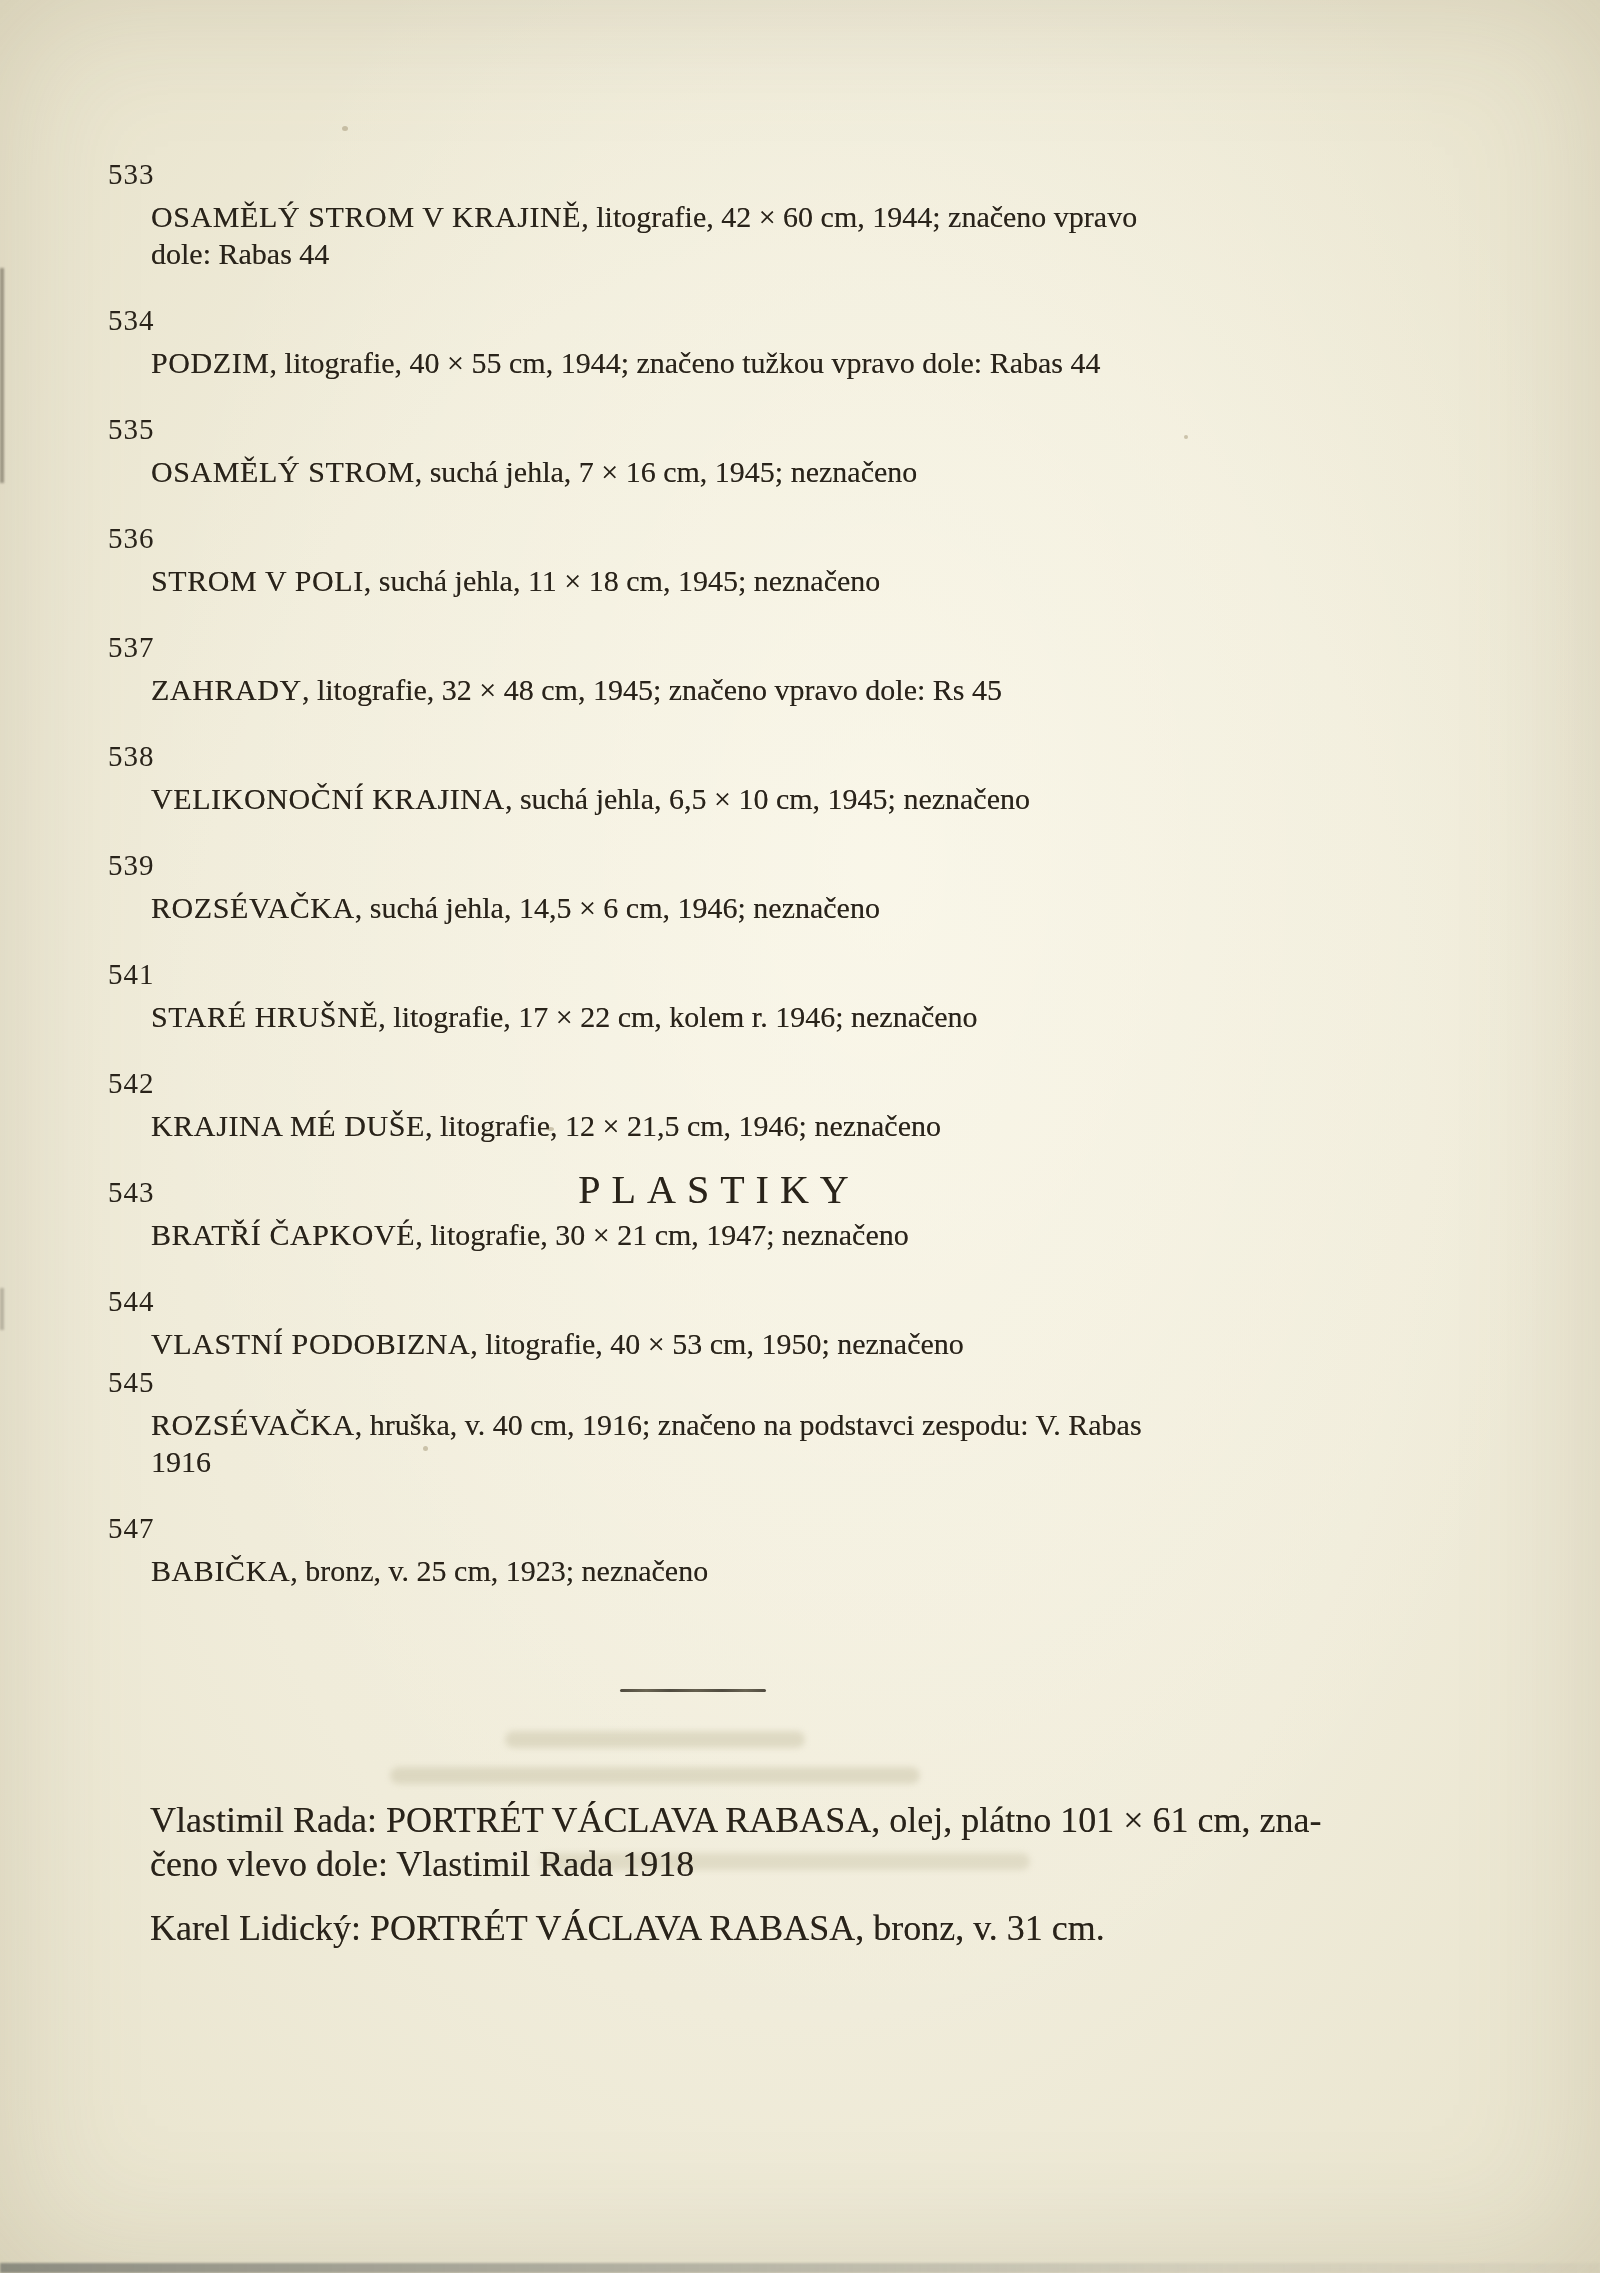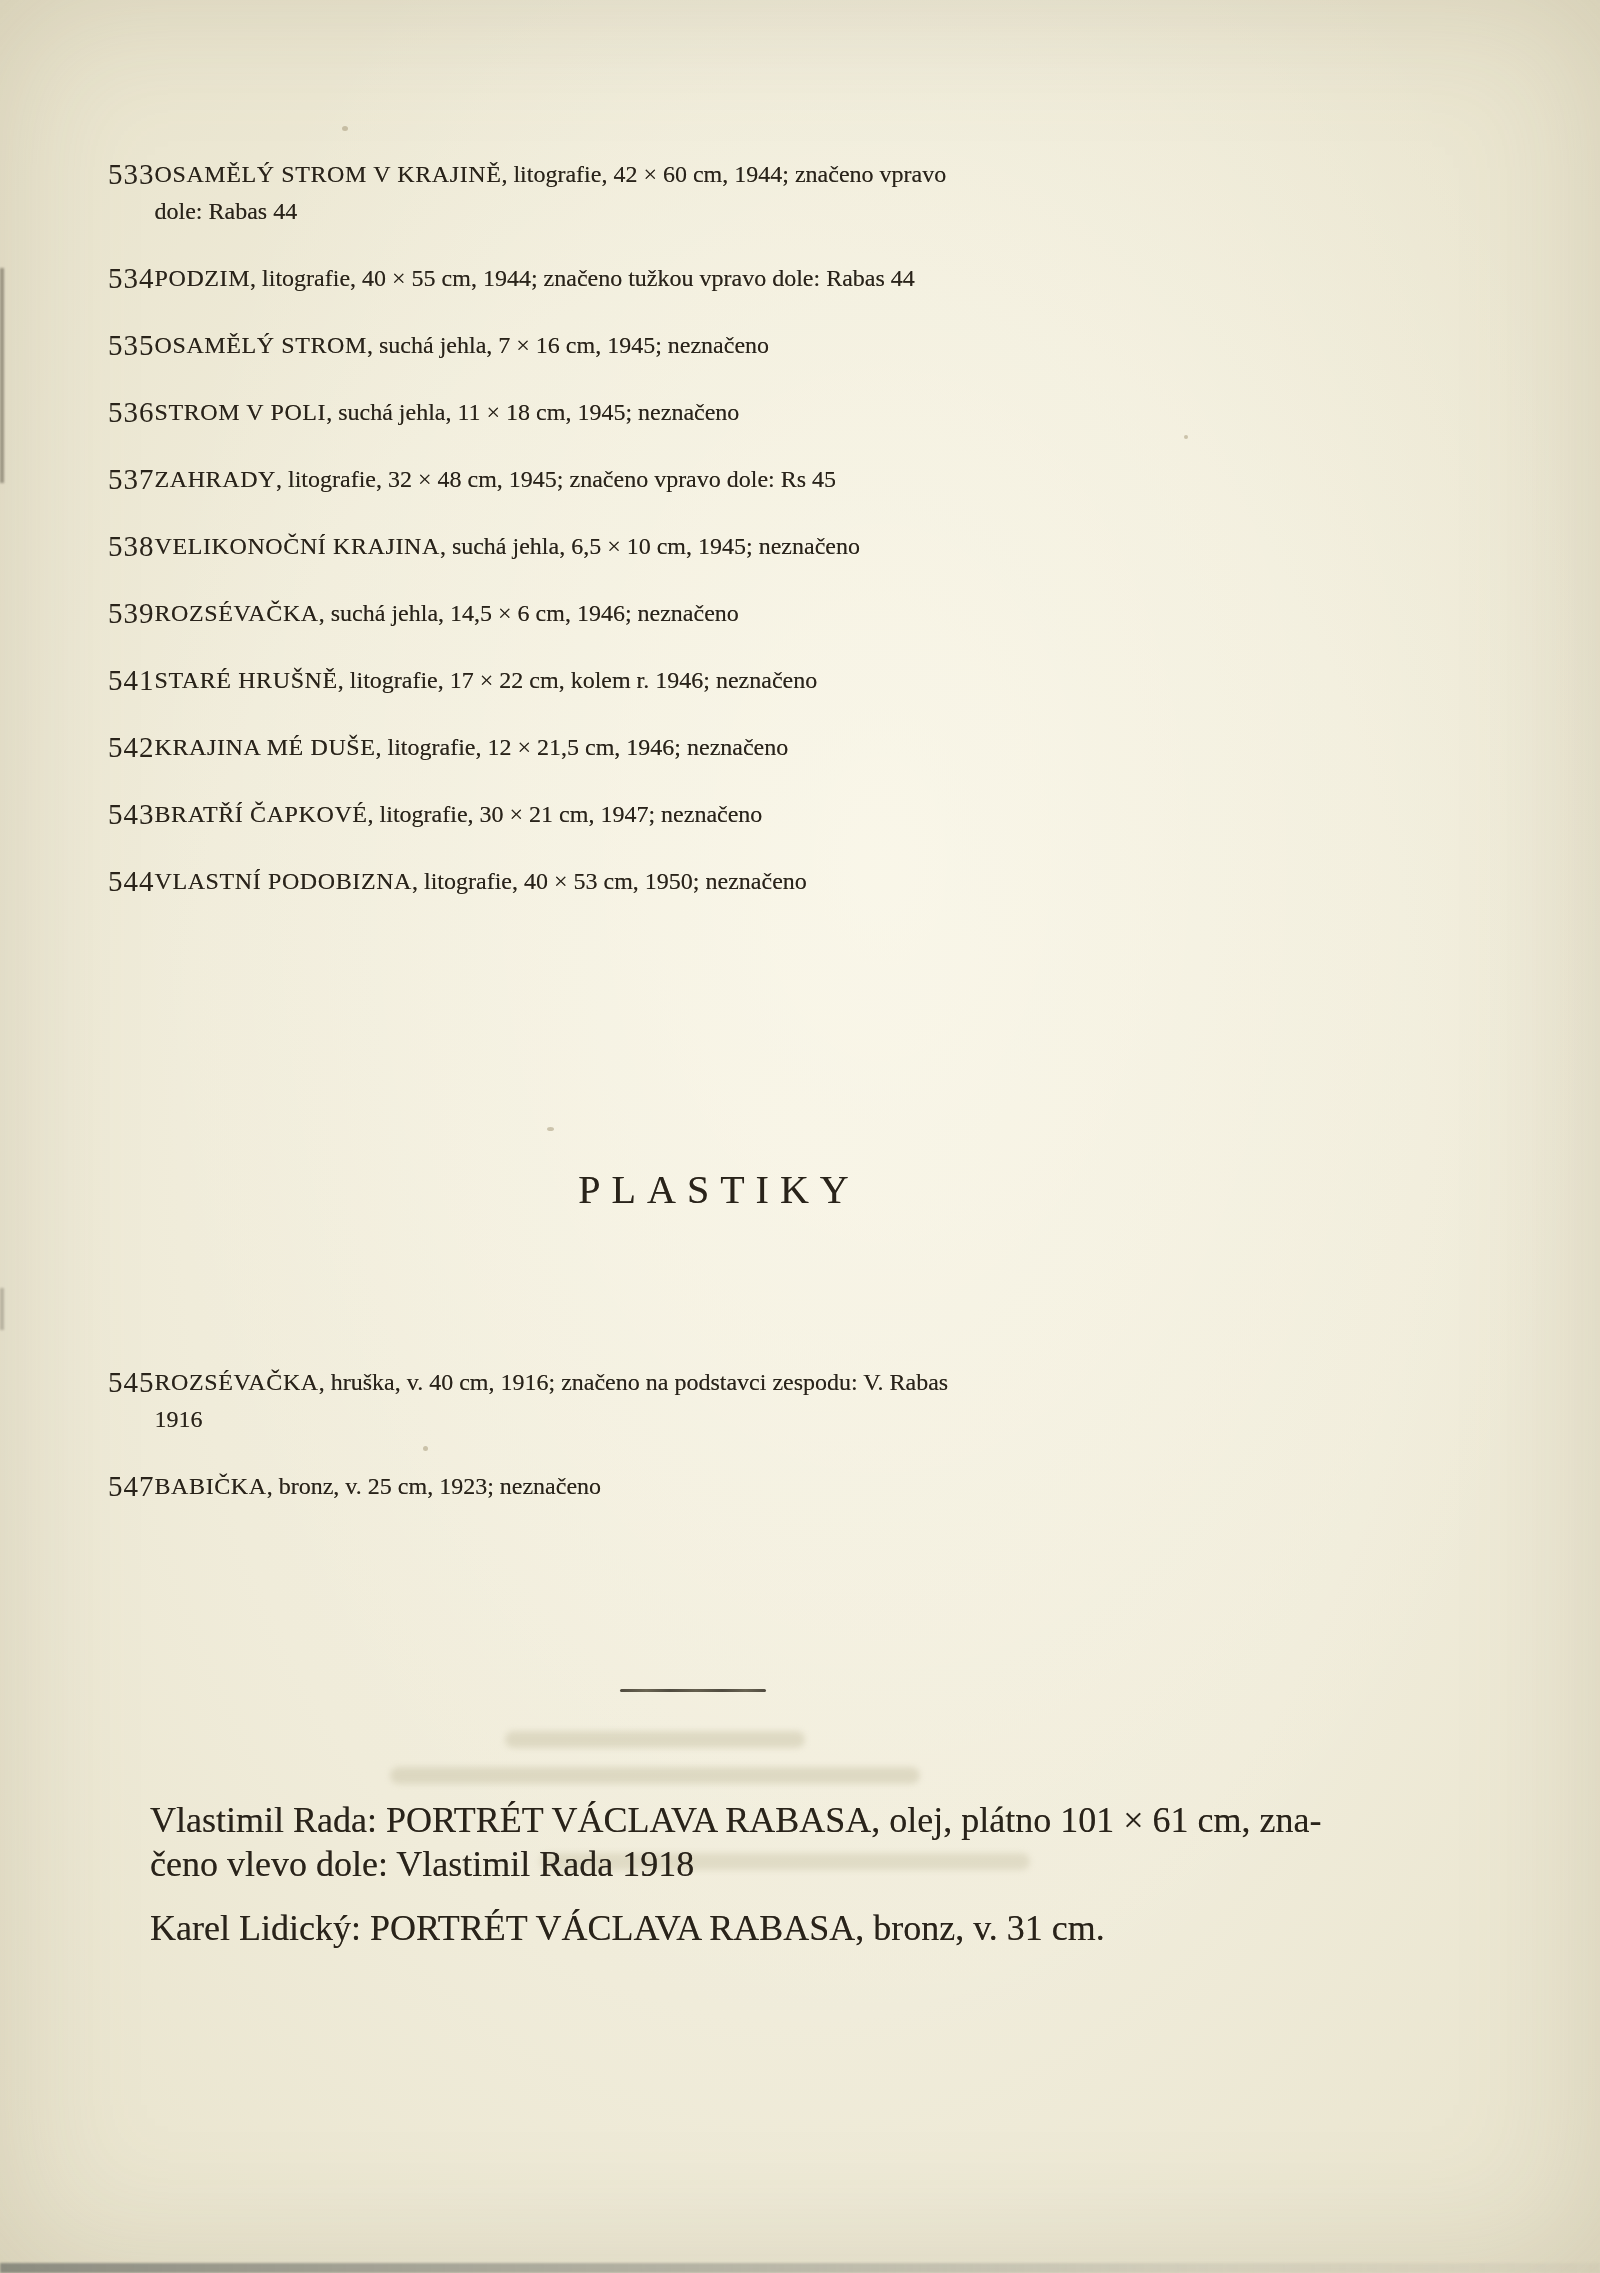--- a/index.html
+++ b/index.html
@@ -13,32 +13,33 @@
       radial-gradient(ellipse at 55% 38%, rgba(255,253,242,0.55) 0%, rgba(255,253,242,0) 60%),
       radial-gradient(ellipse at 50% 50%, #f3efdf 0%, #f0ecda 55%, #e8e3cc 100%);
     box-shadow: inset 0 0 140px rgba(135,125,90,0.22);
     font-family: "Liberation Serif", serif;
     color: #29231a;
   }
   
   .list { position: absolute; left: 108px; width: 1330px; }
   .list-prints { top: 156px; }
   .list-sculpture { top: 1364px; }
-  .entry { display: flex; margin-bottom: 30px; }
+  .entry { display: flex; margin-bottom: 30px; flex-direction: column; }
   .entry-num {
     flex: 0 0 42px;
     font-size: 29px;
     line-height: 37px;
     letter-spacing: 1px;
   }
   .entry-body {
-    font-size: 24px;
+    font-size: 30px;
     line-height: 37px;
     white-space: nowrap;
     text-shadow: 0 0 0.5px rgba(41,35,26,0.55);
+    margin-left: 43px;
   }
   .entry-title { letter-spacing: 0.6px; }
   
   .section-heading {
     position: absolute;
     left: 108px;
     top: 1170px;
     width: 1222px;
     text-align: center;
     font-size: 40px;

